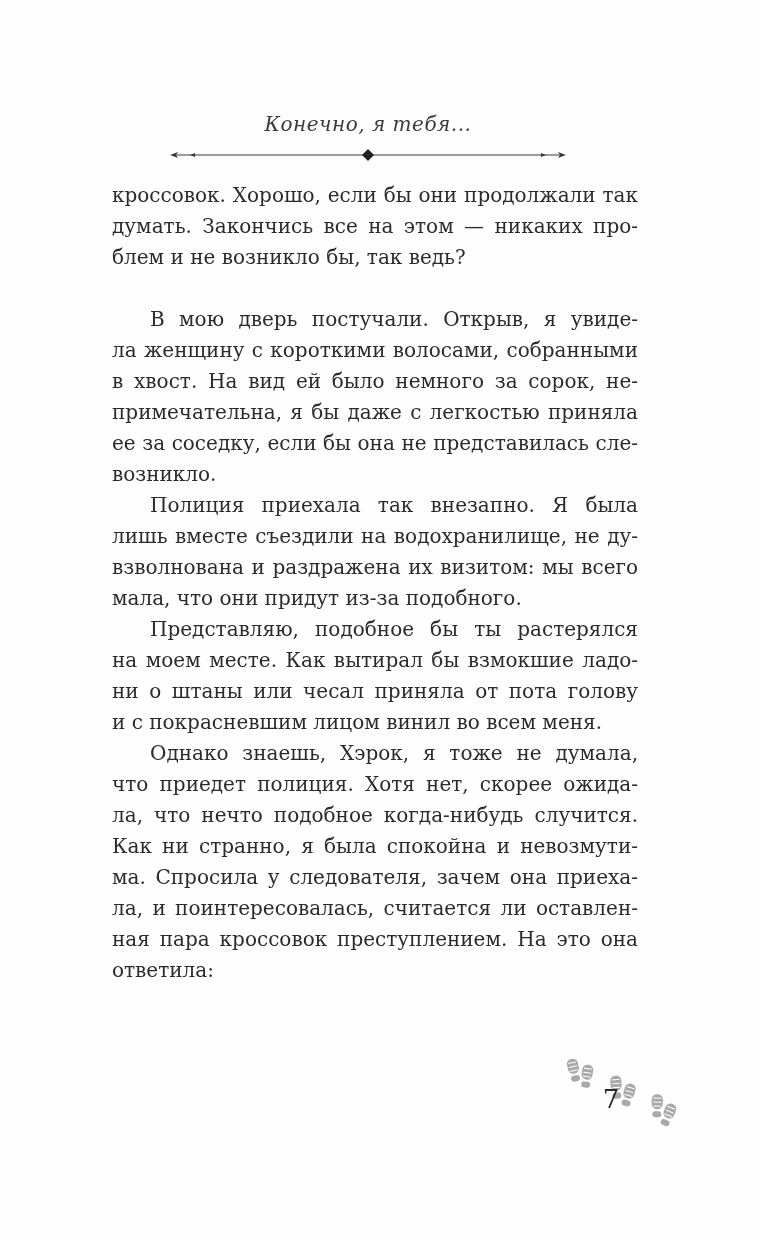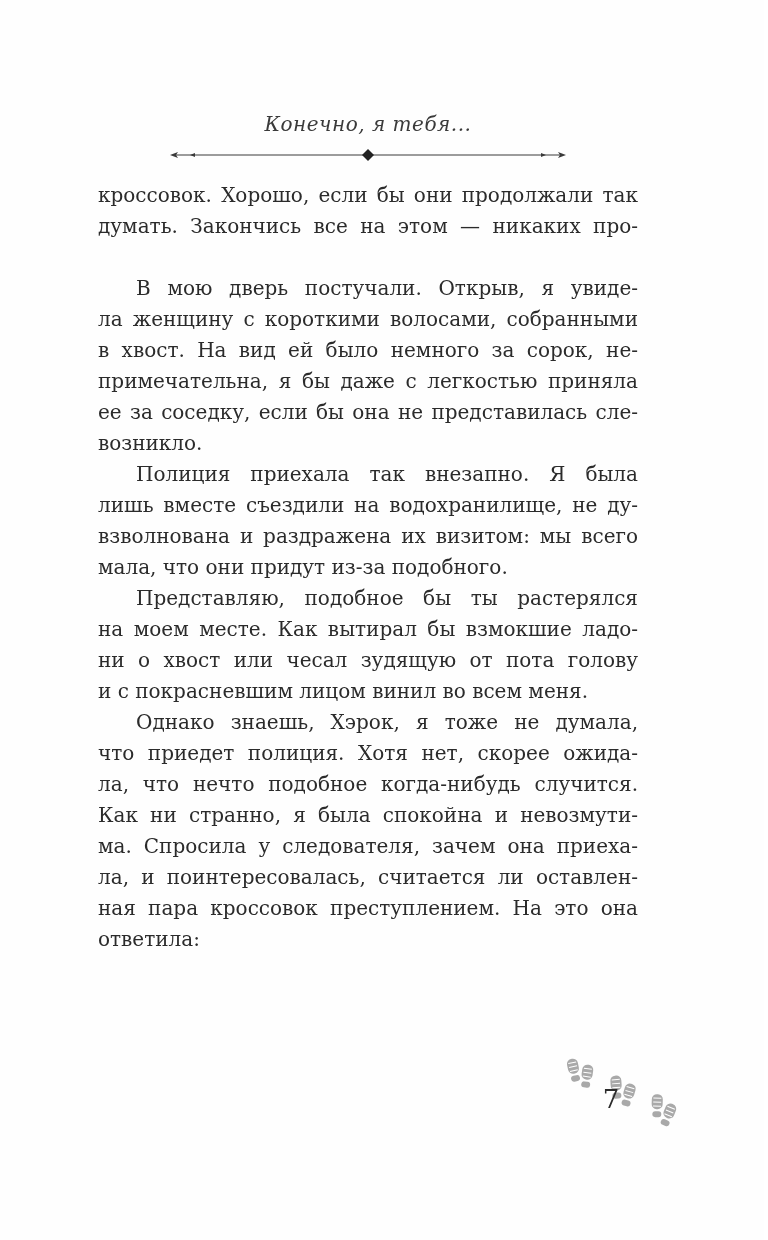--- a/index.html
+++ b/index.html
@@ -38,20 +38,21 @@
     font-size: 20px;
     line-height: 31px;
     color: #2b2b2b;
   }
   .paragraph { margin: 0; }
   .paragraph.gap-before { margin-top: 31px; }
   .line {
     text-align: justify;
     text-align-last: justify;
     white-space: normal;
+    margin-left: 14px;
   }
   .line.last { text-align-last: left; }
   .line.indent { text-indent: 38px; }
   .footprints {
     position: absolute;
     left: 552px;
     top: 1052px;
     width: 150px;
     height: 82px;
   }
@@ -78,39 +79,40 @@
     <path d="M2 7 L10 4 L8 7 L10 10 Z" fill="#3a3a3a"></path>
     <path d="M398 7 L390 4 L392 7 L390 10 Z" fill="#3a3a3a"></path>
     <path d="M22 7 L27 5 L27 9 Z" fill="#3a3a3a"></path>
     <path d="M378 7 L373 5 L373 9 Z" fill="#3a3a3a"></path>
   </svg>
 
   <main class="body-text" id="body-text">
       <div class="paragraph">
         <div class="line">кроссовок. Хорошо, если бы они продолжали так</div>
         <div class="line">думать. Закончись все на этом — никаких про-</div>
+        <div class="line last">блем и не возникло бы, так ведь?</div>
       </div>
       <div class="paragraph gap-before">
         <div class="line indent">В мою дверь постучали. Открыв, я увиде-</div>
         <div class="line">ла женщину с короткими волосами, собранными</div>
         <div class="line">в хвост. На вид ей было немного за сорок, не-</div>
         <div class="line">примечательна, я бы даже с легкостью приняла</div>
         <div class="line">ее за соседку, если бы она не представилась сле-</div>
         <div class="line last">возникло.</div>
       </div>
       <div class="paragraph">
         <div class="line indent">Полиция приехала так внезапно. Я была</div>
         <div class="line">лишь вместе съездили на водохранилище, не ду-</div>
         <div class="line">взволнована и раздражена их визитом: мы всего</div>
         <div class="line last">мала, что они придут из-за подобного.</div>
       </div>
       <div class="paragraph">
         <div class="line indent">Представляю, подобное бы ты растерялся</div>
         <div class="line">на моем месте. Как вытирал бы взмокшие ладо-</div>
-        <div class="line">ни о хвост или чесал зудящую от пота голову</div>
+        <div class="line">ни о штаны или чесал приняла от пота голову</div>
         <div class="line last">и с покрасневшим лицом винил во всем меня.</div>
       </div>
       <div class="paragraph">
         <div class="line indent">Однако знаешь, Хэрок, я тоже не думала,</div>
         <div class="line">что приедет полиция. Хотя нет, скорее ожида-</div>
         <div class="line">ла, что нечто подобное когда-нибудь случится.</div>
         <div class="line">Как ни странно, я была спокойна и невозмути-</div>
         <div class="line">ма. Спросила у следователя, зачем она приеха-</div>
         <div class="line">ла, и поинтересовалась, считается ли оставлен-</div>
         <div class="line">ная пара кроссовок преступлением. На это она</div>

